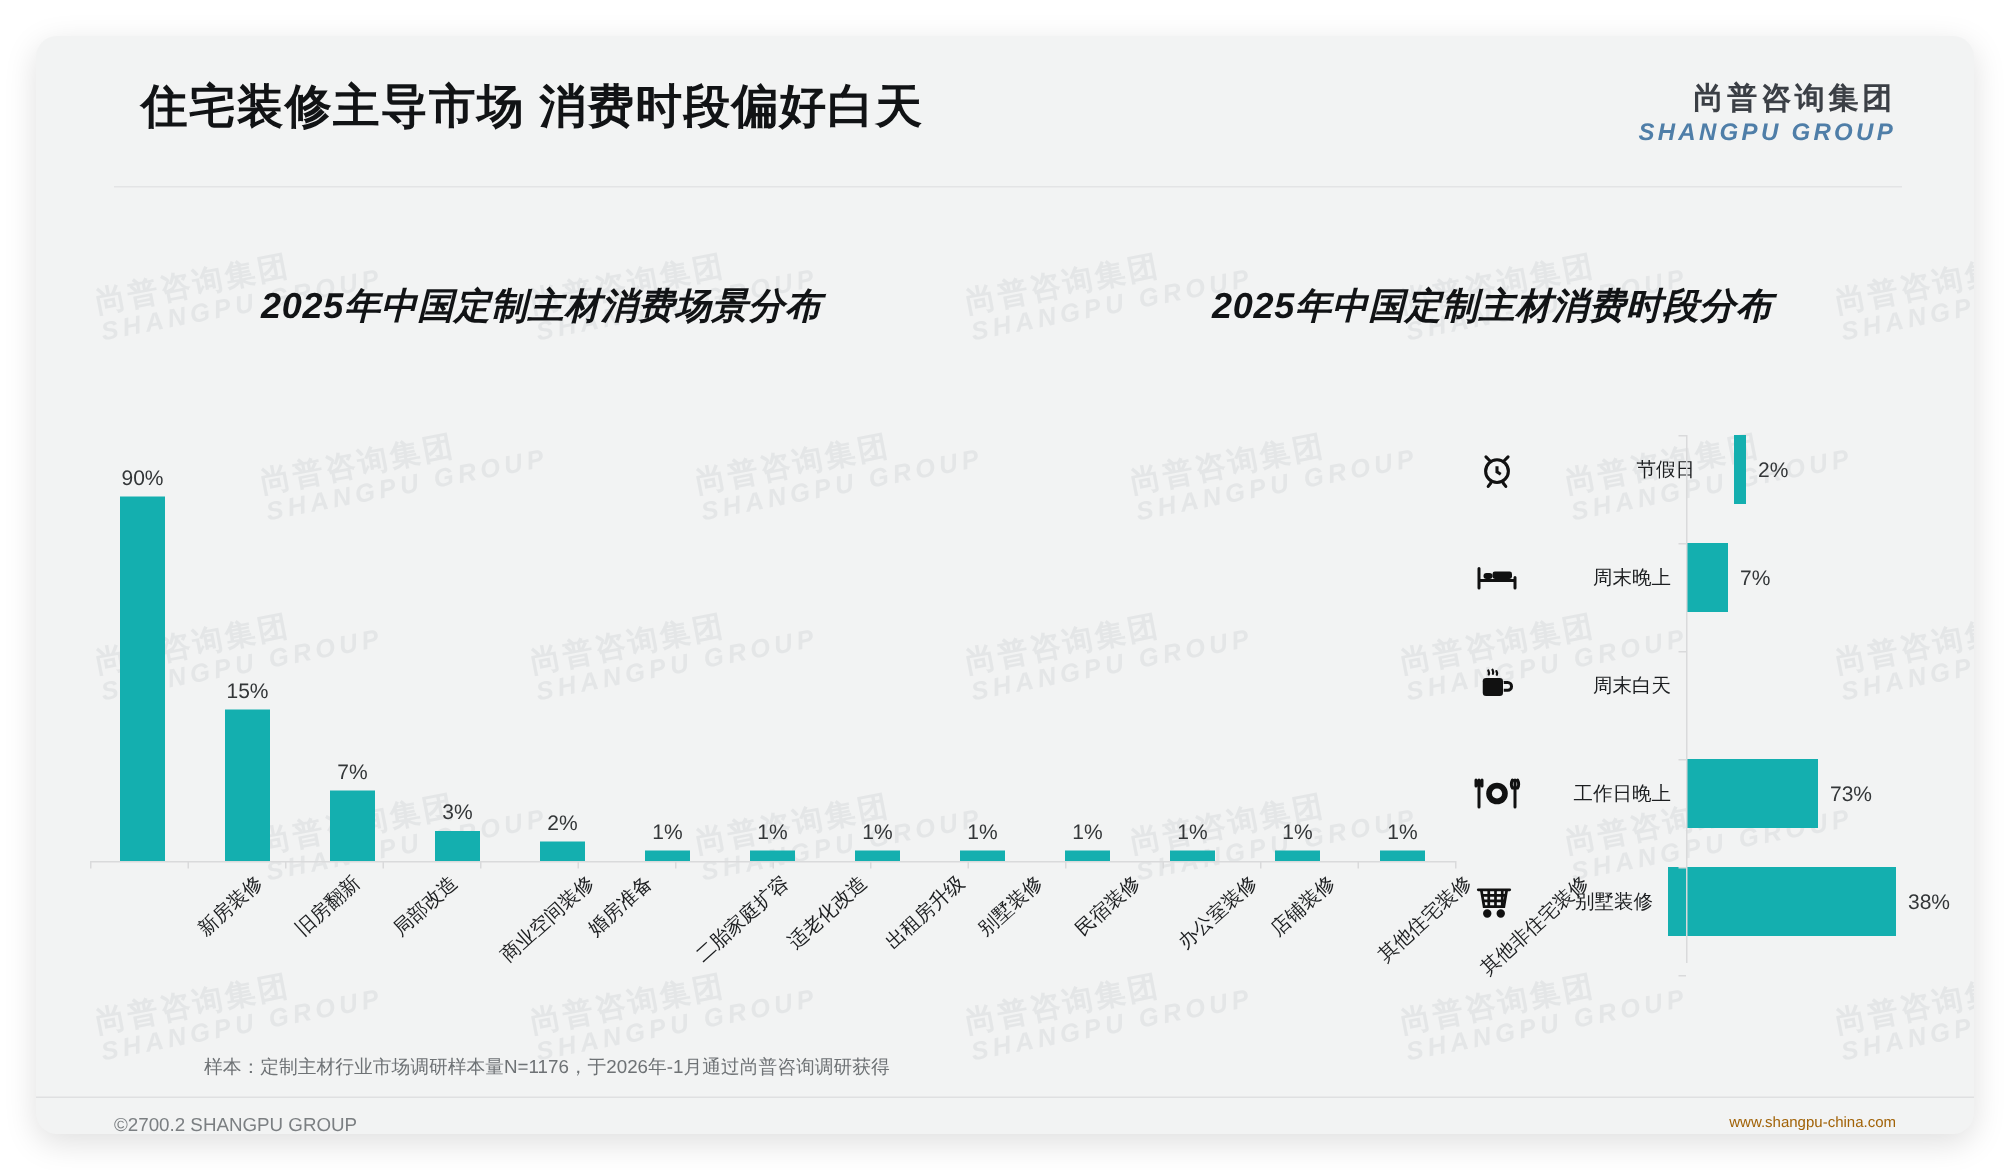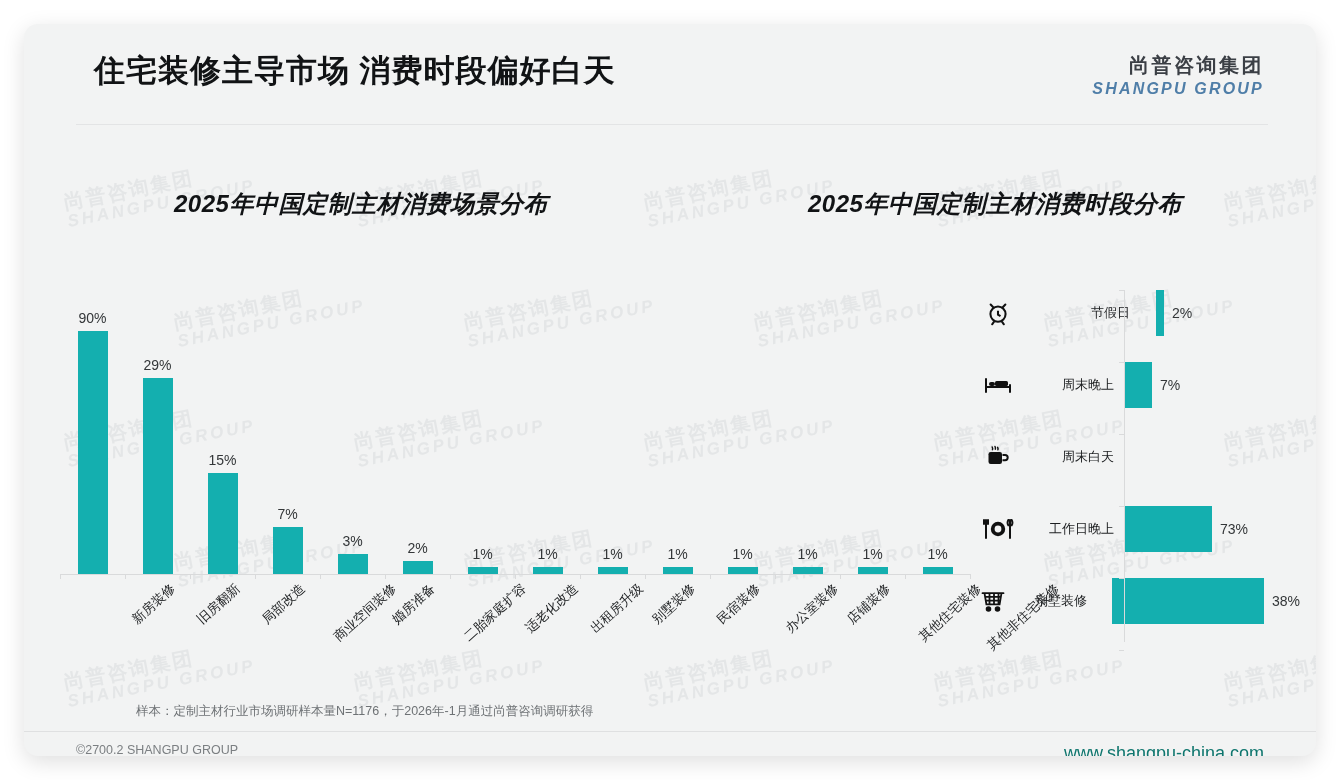--- a/index.html
+++ b/index.html
@@ -93,21 +93,21 @@
   .tickR{ position:absolute; left:1095px; width:5px; height:1px; background:#d9dadb; z-index:4; }
 
   
   .note{
     position:absolute; left:112px; top:679px; z-index:6;
     font-size:12.5px; color:#6e7275; white-space:nowrap;
   }
   .botline{ position:absolute; left:0; top:707px; width:100%; height:1px;
             background:#dfe0e1; z-index:6; }
   .copy{ position:absolute; left:52px; top:719px; font-size:12.5px; color:#7b7f82; z-index:6; }
-  .site{ position:absolute; right:52px; top:719px; font-size:18px; color:#0f766e; z-index:6; }
+  .site{ position:absolute; right:52px; top:719px; font-size:10px; color:#a16207; z-index:6; }
 </style>
 </head>
 <body>
 
 <div class="card">
 
   <div class="wm-layer" id="wmLayer">
       <div class="wm" style="left: 40px; top: 150px;">
         <div class="cn">尚普咨询集团</div>
         <div class="en">SHANGPU GROUP</div>
@@ -212,24 +212,20 @@
   <div class="hdr-divider"></div>
 
   <div class="chart-title" id="titleL">2025年中国定制主材消费场景分布</div>
   <div class="chart-title" id="titleR">2025年中国定制主材消费时段分布</div>
 
   <div class="chartL">
     <div class="bars" id="barsL">
         <div class="bcol">
           <div class="bval">90%</div>
           <div class="bar" style="background: rgb(20, 175, 175); height: 243px;"></div>
-        </div>
-        <div class="bcol">
-          <div class="bval">29%</div>
-          <div class="bar" style="background: rgb(20, 175, 175); height: 195.75px;"></div>
         </div>
         <div class="bcol">
           <div class="bval">15%</div>
           <div class="bar" style="background: rgb(20, 175, 175); height: 101.25px;"></div>
         </div>
         <div class="bcol">
           <div class="bval">7%</div>
           <div class="bar" style="background: rgb(20, 175, 175); height: 47.25px;"></div>
         </div>
         <div class="bcol">
@@ -352,21 +348,21 @@
         <div class="hicon">
           <svg width="28" height="26" viewBox="0 0 28 26" fill="none" stroke="#111" stroke-width="1.8">
             <path d="M3.5 5.2h21" stroke-linecap="round"></path>
             <path d="M5.5 5.2 7.4 16.4h13.2L22.5 5.2"></path>
             <path d="M6.4 8.9h15.6M7 12.6h14.4M10.5 5.2v11.2M15 5.2v11.2M19.5 5.2v11.2"></path>
             <circle cx="9.5" cy="21" r="1.9" fill="#111"></circle>
             <circle cx="18.5" cy="21" r="1.9" fill="#111"></circle>
           </svg>
         </div>
         <div class="hlab">别墅装修</div>
-        <div class="hbarwrap" style="height: 46px; margin-left: 15px;">
+        <div class="hbarwrap" style="height: 46px;">
           <div class="hbar" style="background: rgb(20, 175, 175); width: 152px;"></div>
           <div class="hval">38%</div>
         </div>
       </div>
     </div>
   <div class="axisR"></div>
 
   <div class="note">样本：定制主材行业市场调研样本量N=1176，于2026年-1月通过尚普咨询调研获得</div>
   <div class="botline"></div>
   <div class="copy">©2700.2 SHANGPU GROUP</div>

